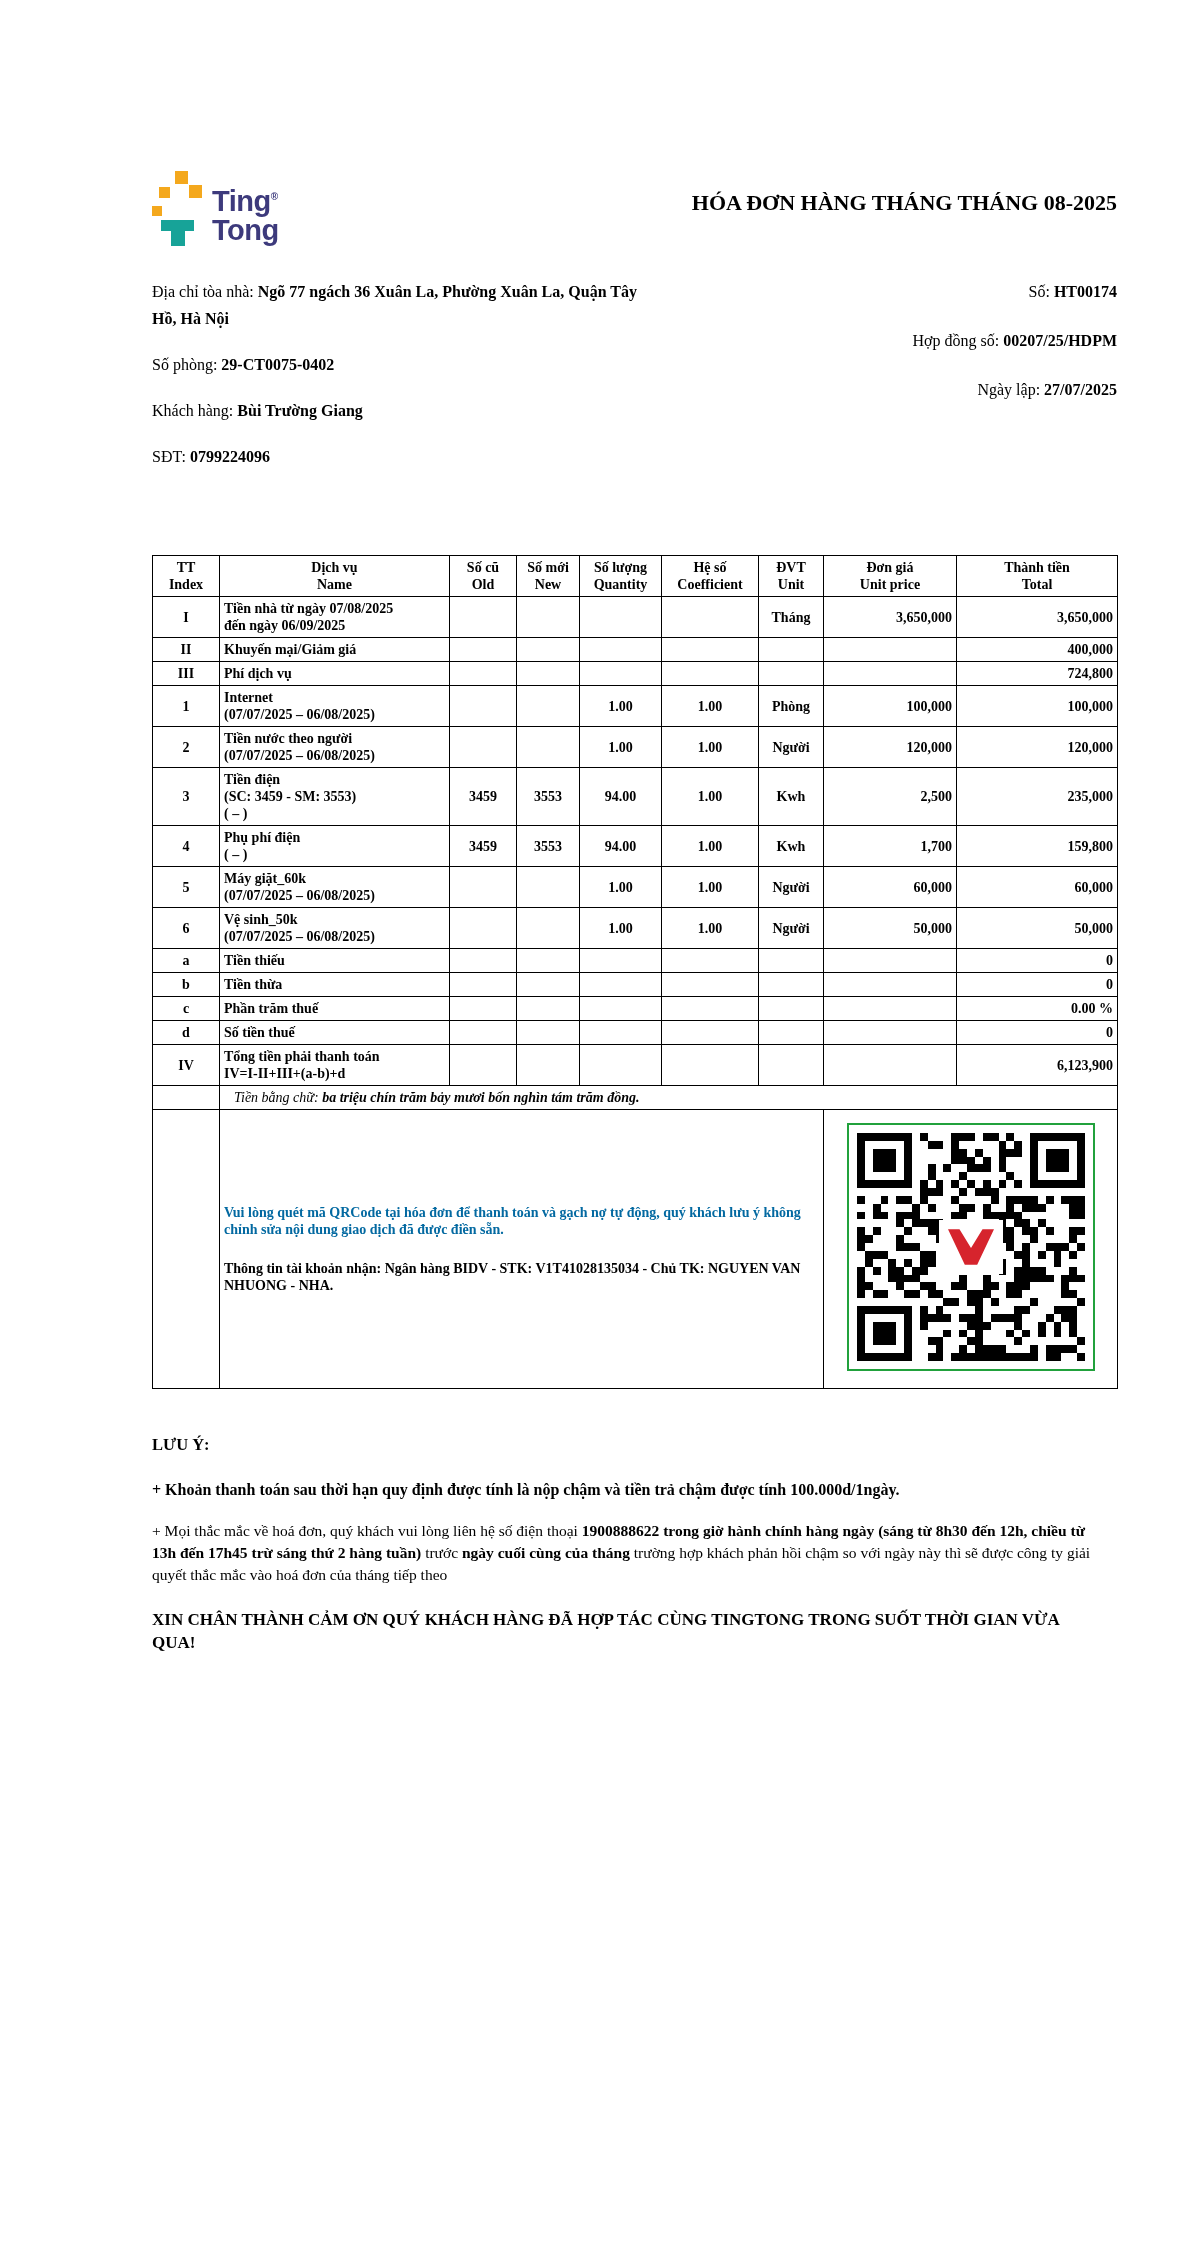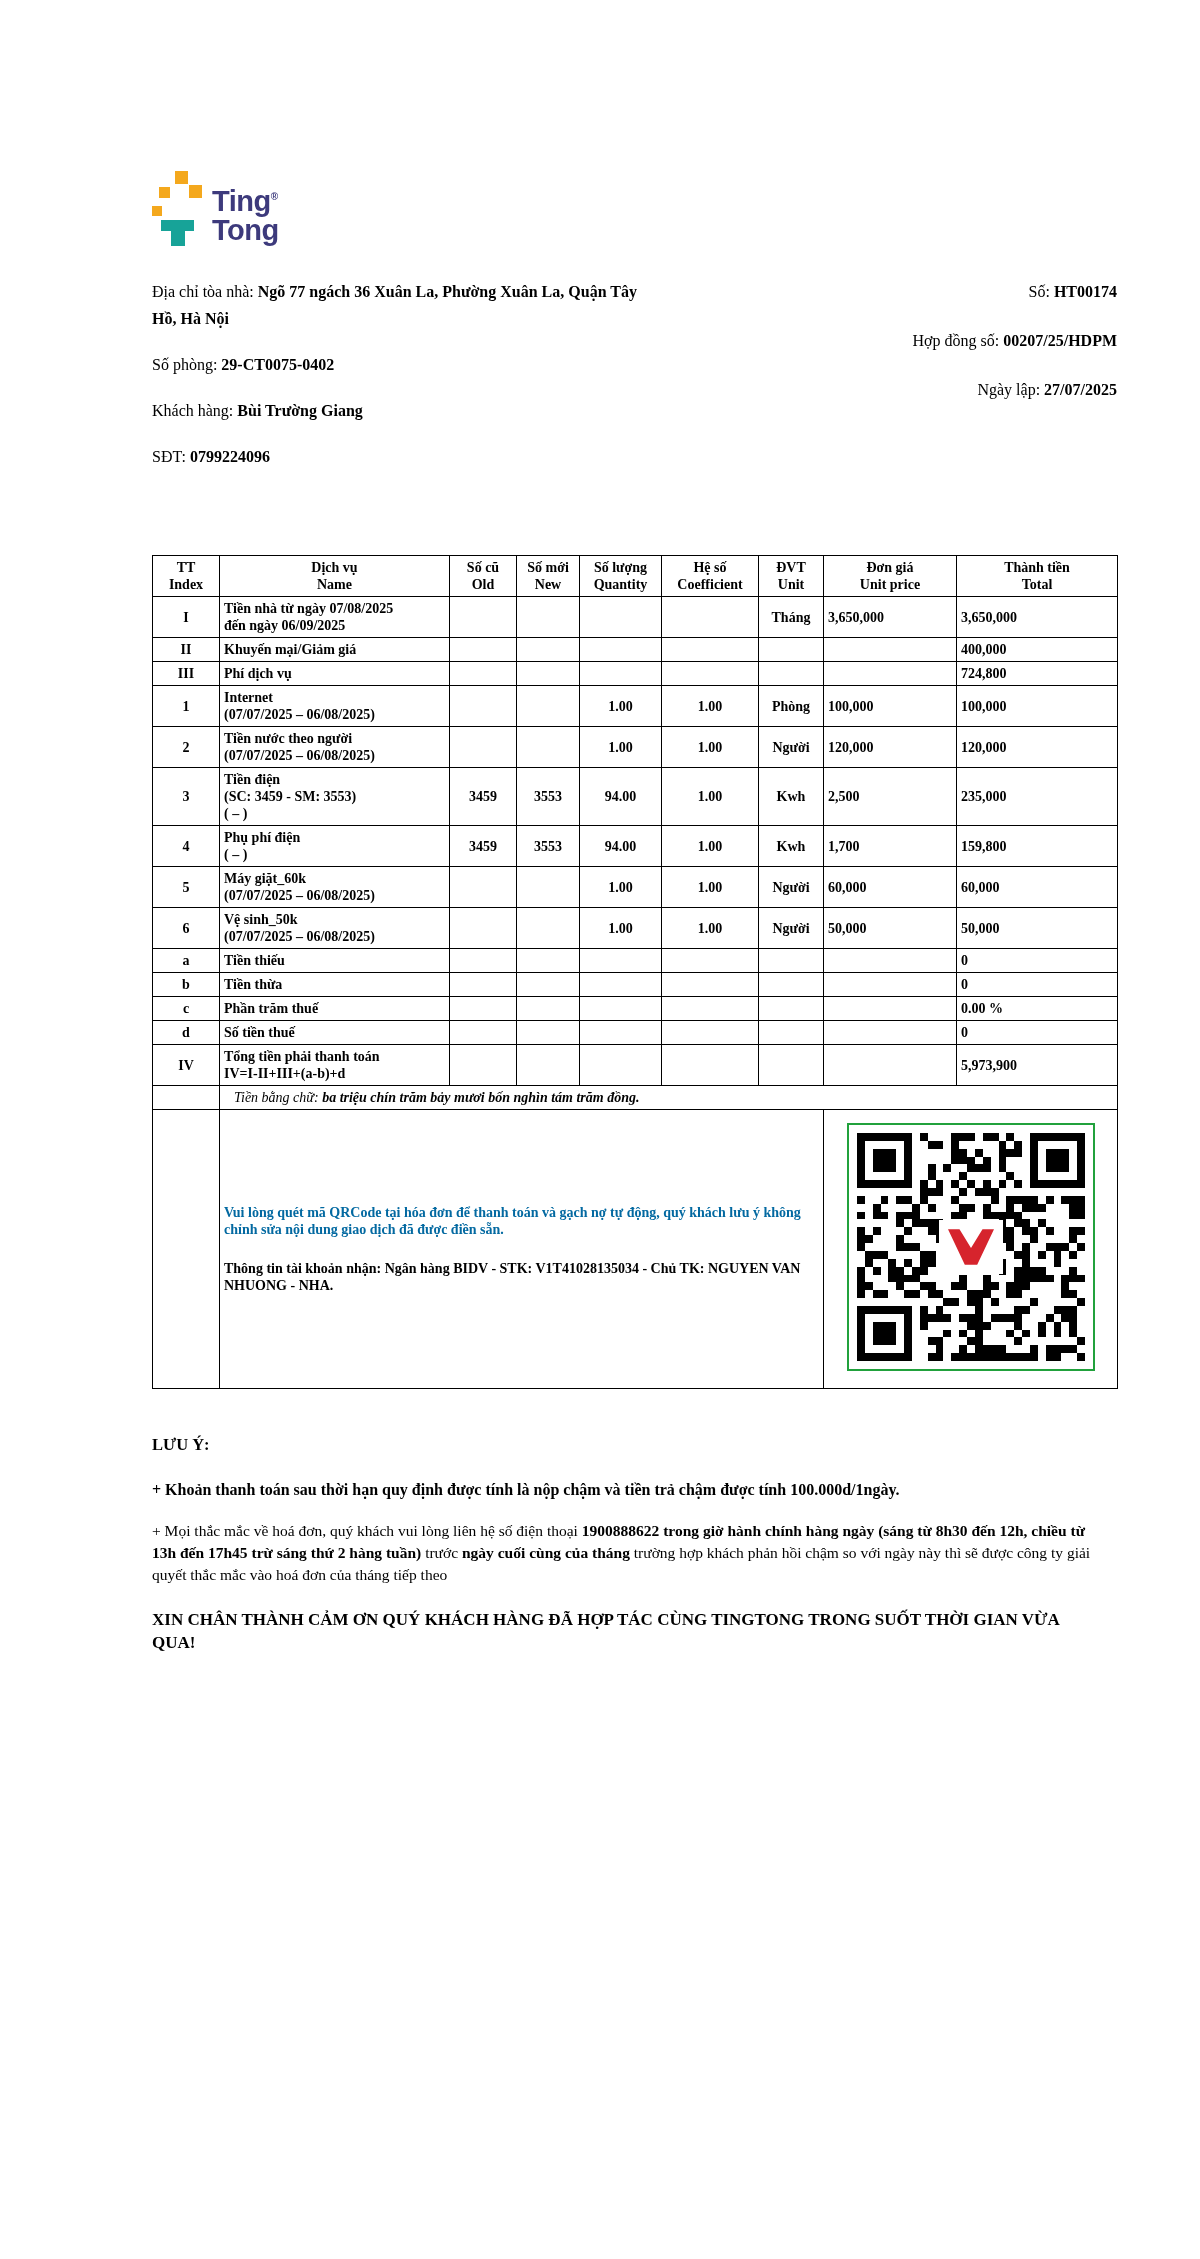--- a/index.html
+++ b/index.html
@@ -37,21 +37,21 @@
     border:1.5px solid #000;
     font-size:14px;font-weight:bold;
     line-height:17px;
     padding:3px 4px;
     vertical-align:middle;
     overflow:hidden;
   }
   table.inv th{text-align:center;}
   td.a-c{text-align:center;}
   td.a-l{text-align:left;padding-left:7px;}
-  td.a-r{padding-right:9px;}
+  td.a-r{text-align:right;padding-right:9px;}
   tr.words-row td{font-weight:normal;}
   tr.words-row .words{font-style:italic;padding-left:14px;}
   tr.words-row .words b{font-weight:bold;}
   tr.qr-row td{height:272px;}
   .qr-text{font-weight:normal;font-size:15.5px;line-height:22px;padding:10px 14px;text-align:left;}
   .qr-red{color:#0369a1;margin:0 0 22px 0;}
   .qr-acc{margin:0;}
   .qr-acc b{font-weight:bold;}
   .qr-cell{text-align:center;vertical-align:middle;}
   .qr-frame{position:relative;display:inline-block;border:2.5px solid #21A13C;padding:8px;background:#fff;}
@@ -81,20 +81,21 @@
           <rect x="37" y="15" width="13" height="13" fill="#F4A81D"></rect>
           <rect x="0" y="36" width="10" height="10" fill="#F4A81D"></rect>
           <rect x="9" y="50" width="33" height="11" fill="#17A398"></rect>
           <rect x="19" y="61" width="14" height="15" fill="#17A398"></rect>
         </svg>
         <div class="logo-text">
           <span>Ting</span><sup>®</sup><br>
           <span>Tong</span>
         </div>
       </div>
+      <div class="doc-title">HÓA ĐƠN HÀNG THÁNG THÁNG 08-2025</div>
     </div>
 
     <div class="info">
       <div class="info-left">
         <div class="info-item">
           <span>Địa chỉ tòa nhà: </span><b>Ngõ 77 ngách 36 Xuân La, Phường Xuân La, Quận Tây Hồ, Hà Nội</b>
         </div>
         <div class="info-item">
           <span>Số phòng: </span><b>29-CT0075-0402</b>
         </div>
@@ -289,21 +290,21 @@
           </tr>
           <tr>
             <td class="a-c">IV</td>
             <td class="a-l">Tổng tiền phải thanh toán<br>IV=I-II+III+(a-b)+d</td>
             <td class="a-c"></td>
             <td class="a-c"></td>
             <td class="a-c"></td>
             <td class="a-c"></td>
             <td class="a-c"></td>
             <td class="a-r"></td>
-            <td class="a-r">5,973,900</td>
+            <td class="a-r">6,123,900</td>
           </tr>
         </tbody>
       <tbody>
         <tr class="words-row">
           <td></td>
           <td colspan="8" class="words">
             <span>Tiền bằng chữ: </span><b>ba triệu chín trăm bảy mươi bốn nghìn tám trăm đồng.</b>
           </td>
         </tr>
         <tr class="qr-row">

